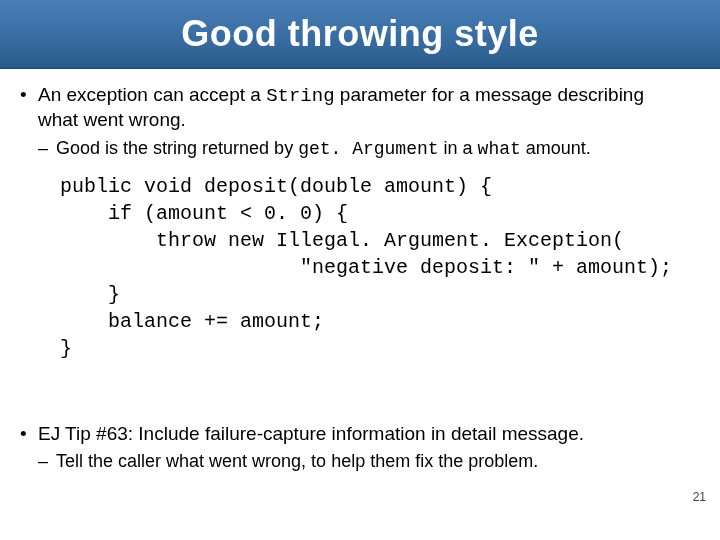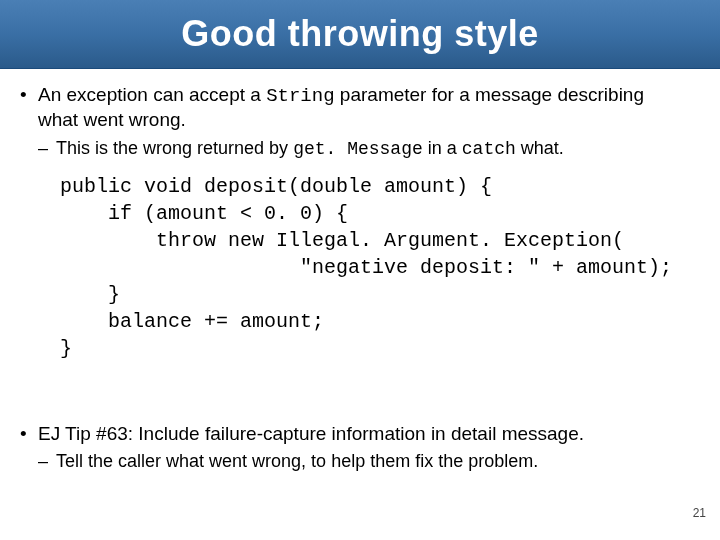--- a/index.html
+++ b/index.html
@@ -80,21 +80,21 @@
     font-size: 20px;
     line-height: 1.35;
     margin: 12px 0 0 22px;
     white-space: pre;
   }
   .bold { font-weight: normal; }
   .spacer { height: 52px; }
   .pagenum {
     position: absolute;
     right: 14px;
-    bottom: 4px;
+    bottom: 20px;
     font-size: 12px;
     color: #444;
   }
 </style>
 <style>ul.lvl1 > li[data-name="spacer"]::before{content:none;}</style></head>
 <body>
 
 <div class="slide" data-name="slide">
   <div class="title-bar" data-name="title-bar">
     <h1 data-name="slide-title">Good throwing style</h1>
@@ -102,21 +102,21 @@
 
   <div class="content" data-name="slide-content">
     <ul class="lvl1" data-name="bullet-list">
 
       <li data-name="bullet-1">
         <span data-name="bullet-1-text">
           <span>An exception can accept a </span><span class="mono">String</span><span> parameter for a message describing what went wrong.</span>
         </span>
         <ul class="lvl2" data-name="bullet-1-sub">
           <li data-name="bullet-1-sub-1">
-            <span>This is the wrong returned by </span><span class="mono">get. Message</span><span> in a </span><span class="mono">catch</span><span> what.</span>
+            <span>Good is the string returned by </span><span class="mono">get. Argument</span><span> in a </span><span class="mono">what</span><span> amount.</span>
           </li>
         </ul>
         <pre class="code" data-name="code-block">public void deposit(double amount) {
     if (amount &lt; 0. 0) {
         throw new Illegal. Argument. Exception(
                     "negative deposit: " + amount);
     }
     balance += amount;
 }</pre>
       </li>

